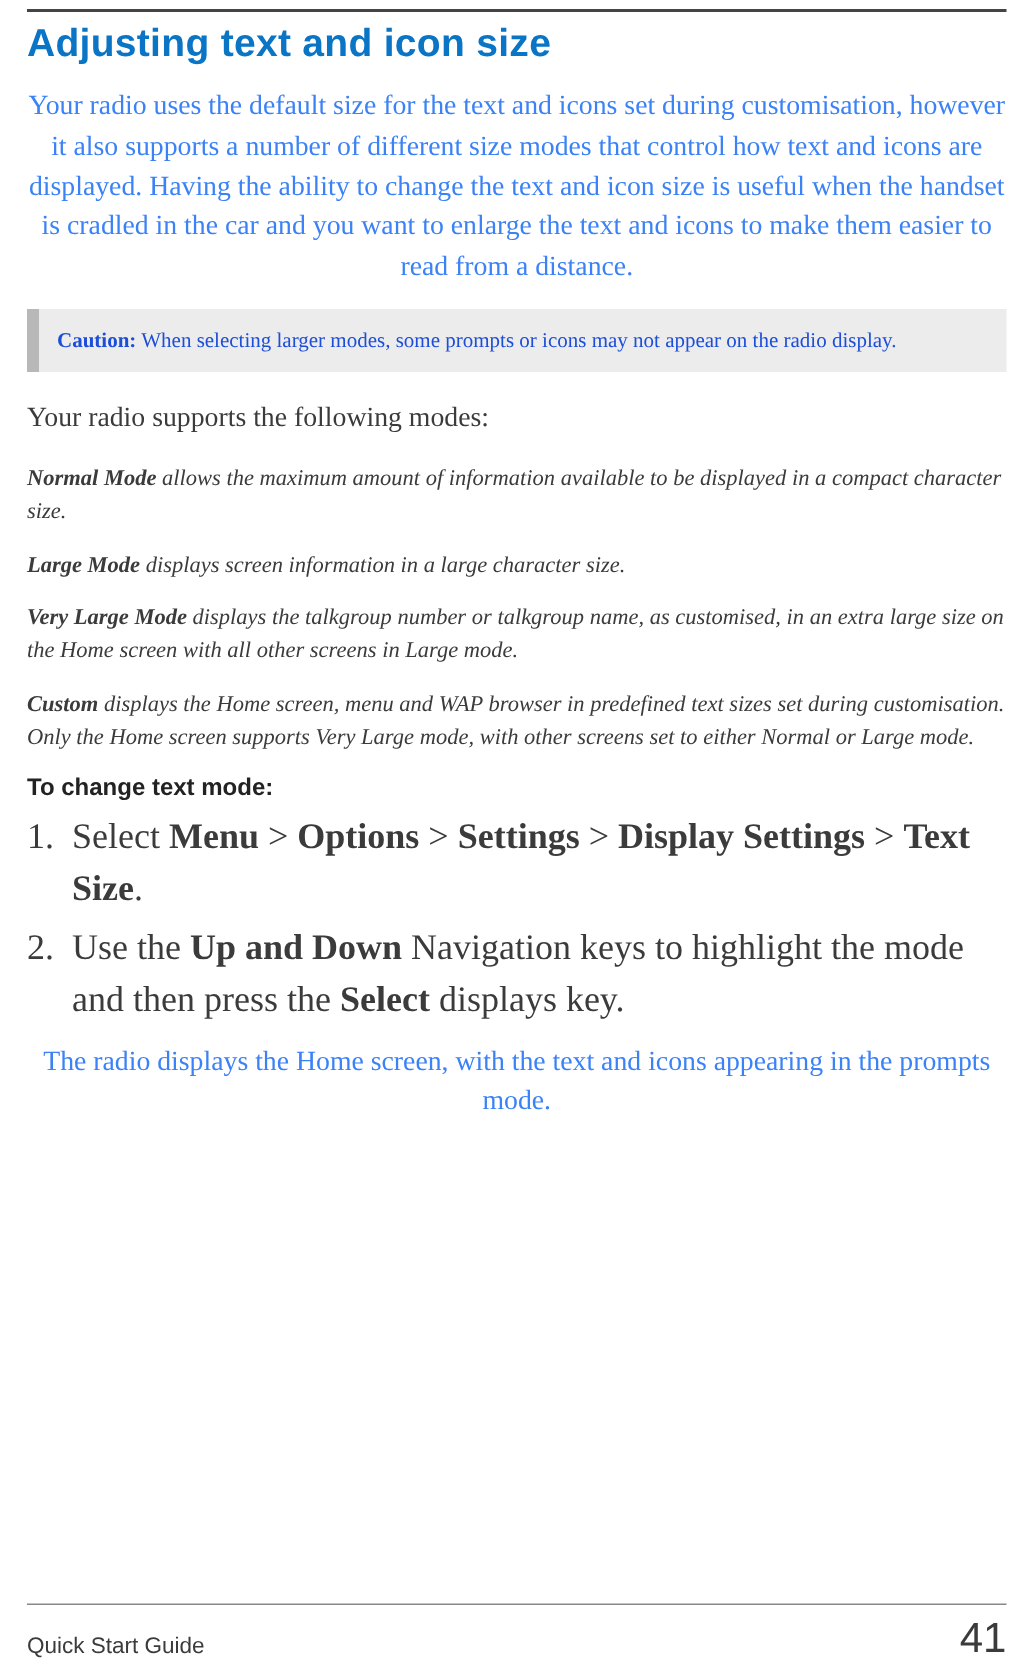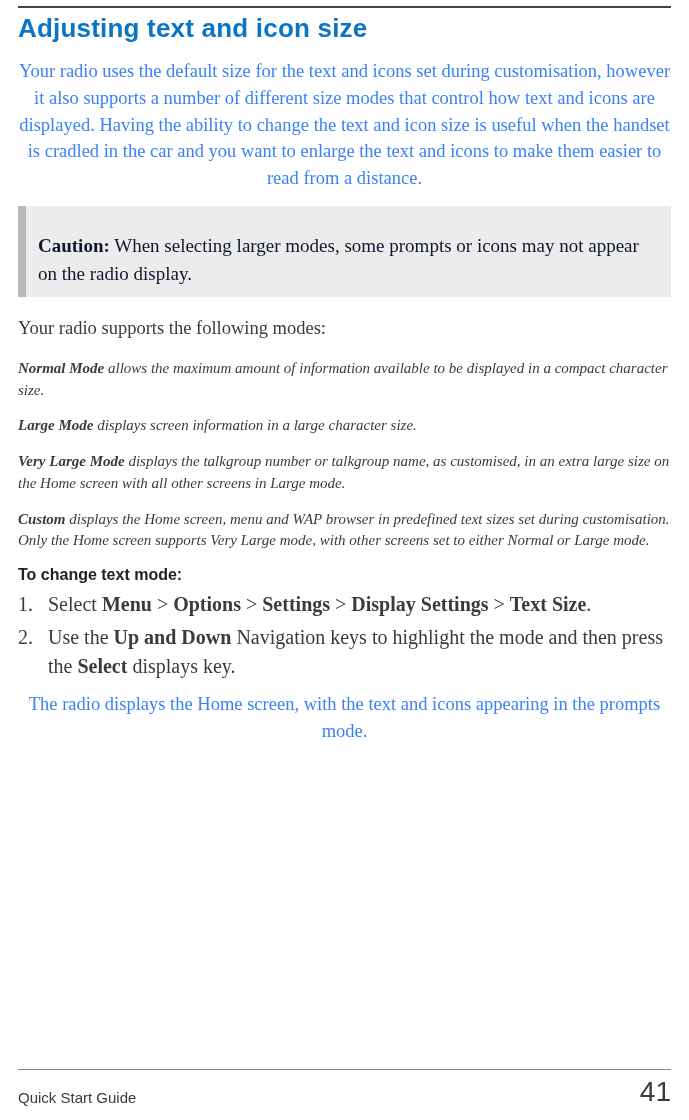--- a/index.html
+++ b/index.html
@@ -32,25 +32,25 @@
     p.body {
       font-size: 18.5px;
       line-height: 1.45;
       margin-bottom: 14px;
       color: #3b82f6;
       text-align: center;
     }
     .caution {
       background: #ececec;
       border-left: 8px solid #b8b8b8;
-      padding: 26px 14px 10px 12px;
+      padding: 12px 14px 10px 12px;
       margin: 10px 0 18px 0;
-      font-size: 19px;
+      font-size: 14px;
       line-height: 1.45;
-      color: #0f172a;
+      color: #1d4ed8;
     }
     .caution .label {
       font-weight: 700;
     }
     p.lead {
       font-size: 18.5px;
       line-height: 1.45;
       margin-bottom: 16px;
     }
     p.mode {
@@ -72,21 +72,21 @@
       margin-bottom: 6px;
     }
     ol.steps {
       list-style: none;
       counter-reset: step;
       padding-left: 0;
       margin-bottom: 10px;
     }
     ol.steps li {
       counter-increment: step;
-      font-size: 20px;
+      font-size: 24px;
       line-height: 1.45;
       padding-left: 30px;
       position: relative;
       margin-bottom: 4px;
     }
     ol.steps li::before {
       content: counter(step) ".";
       position: absolute;
       left: 0;
       top: 0;

